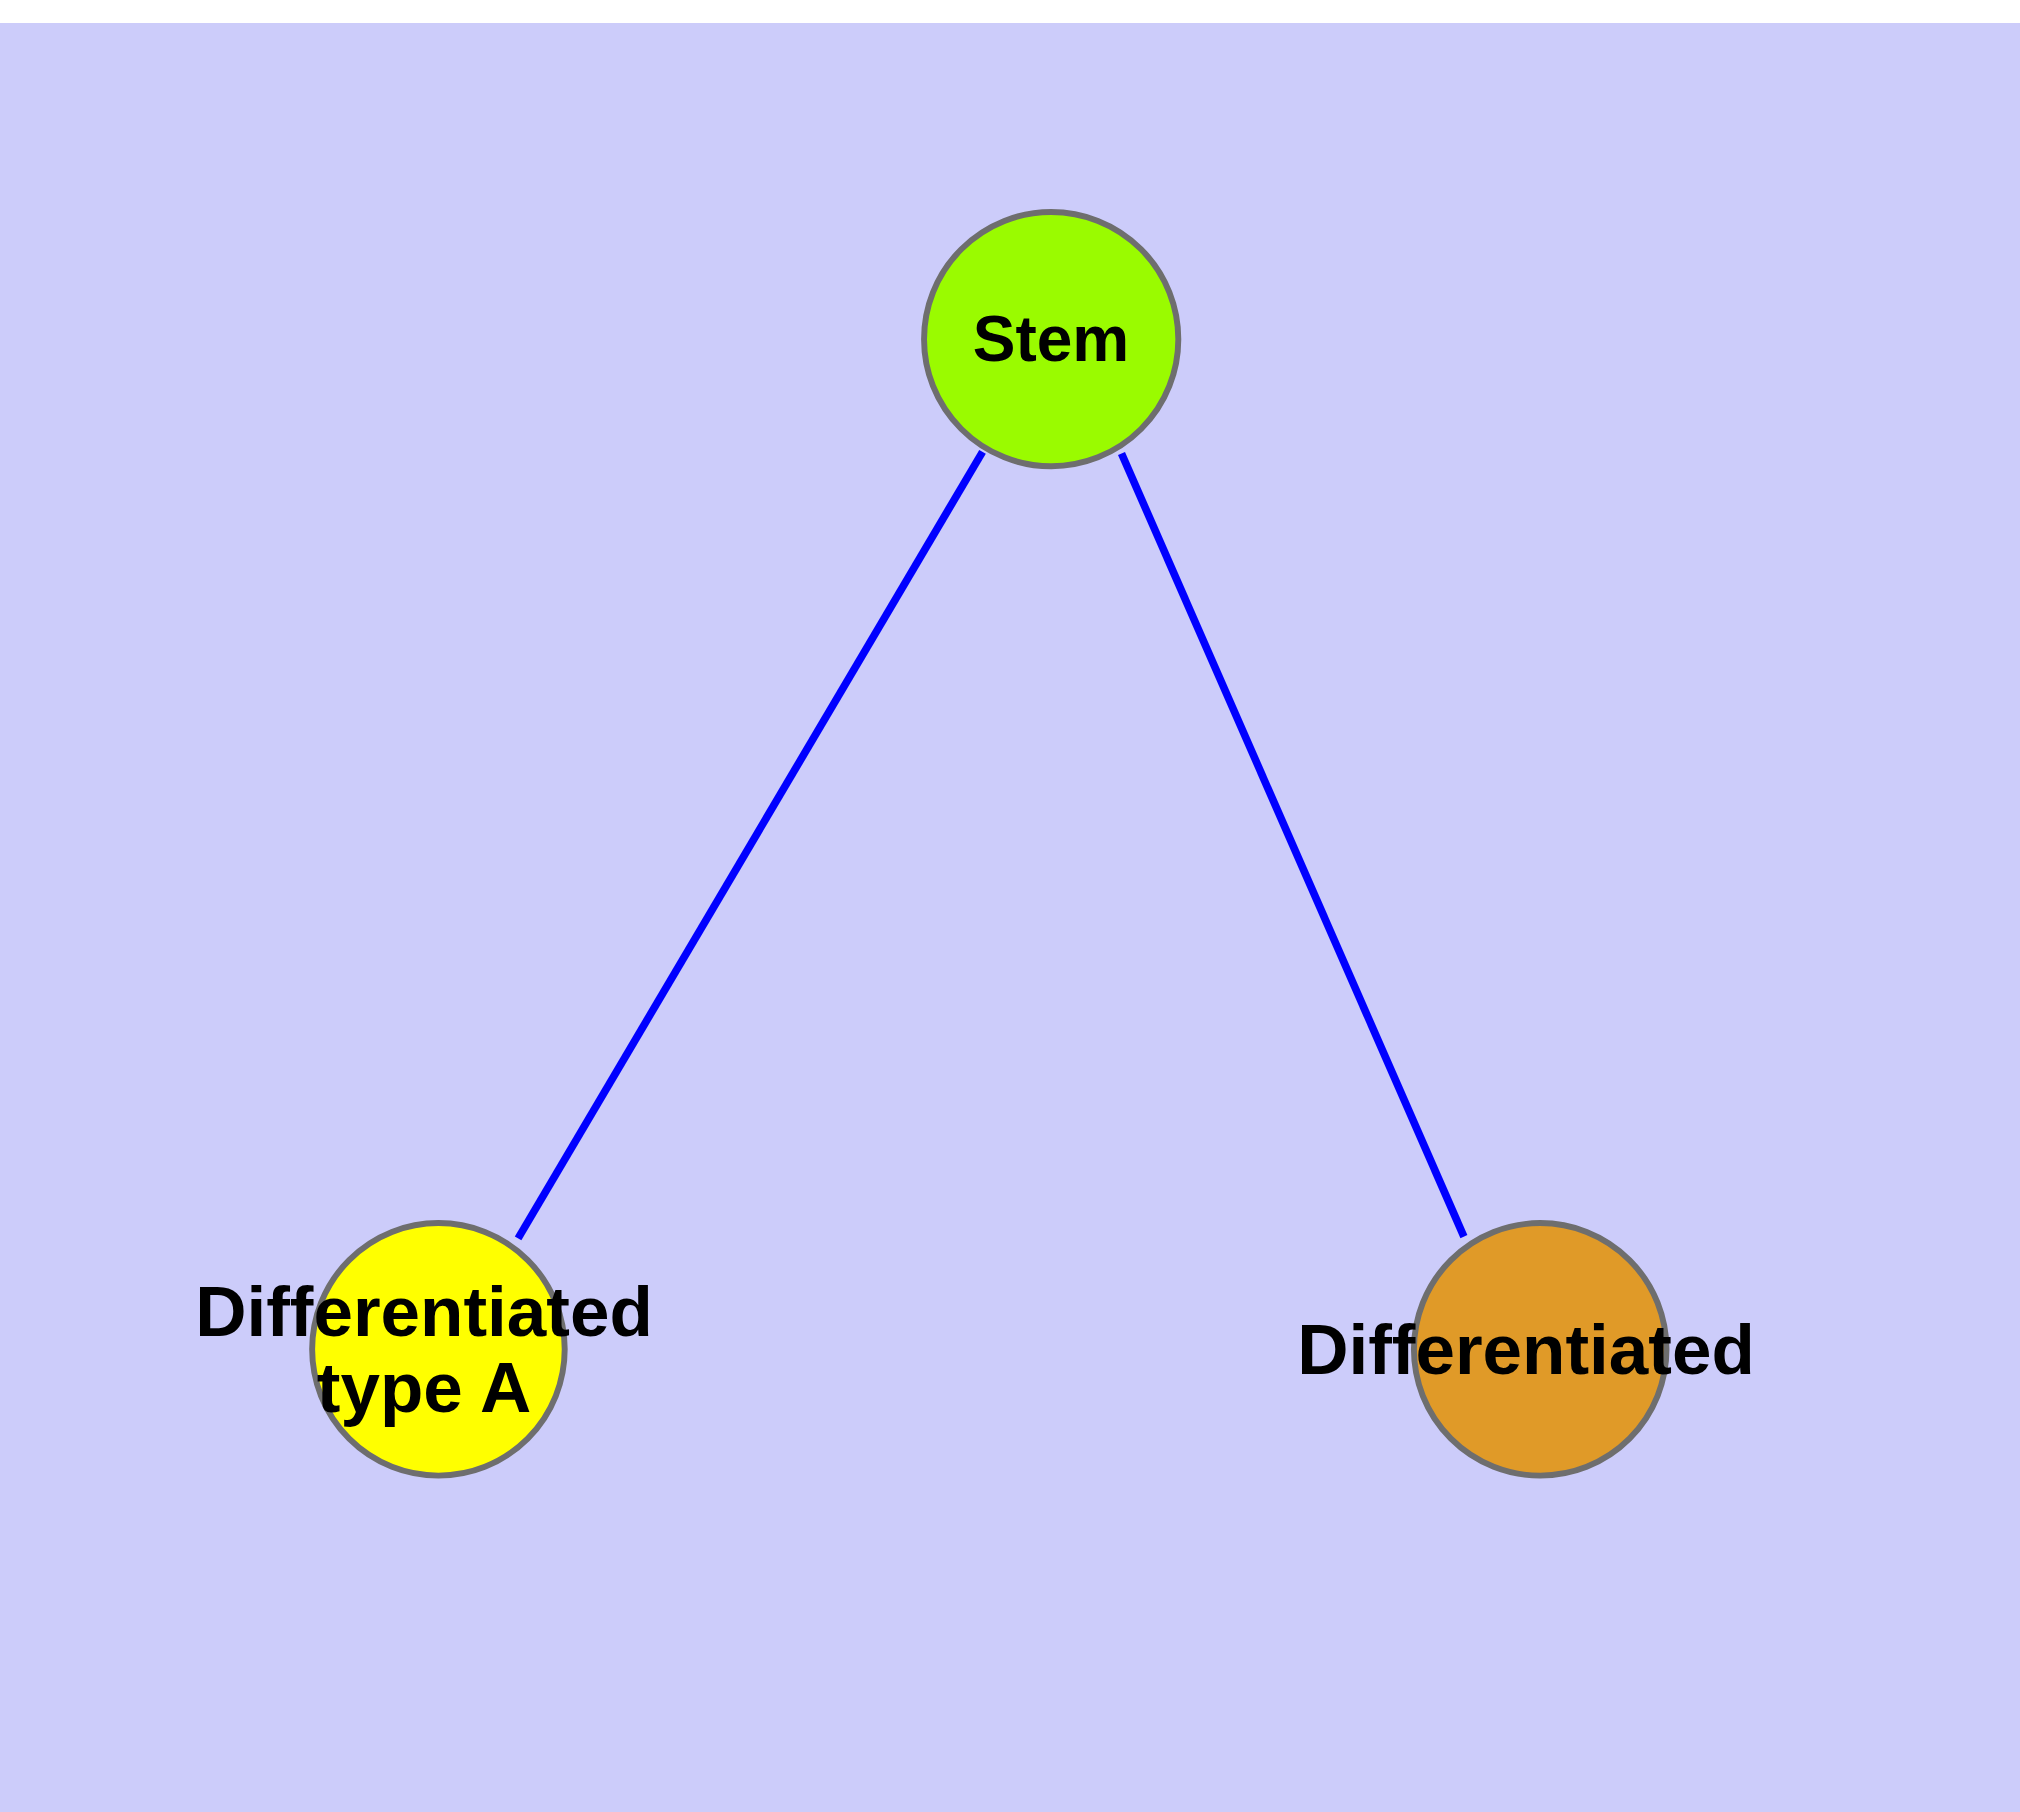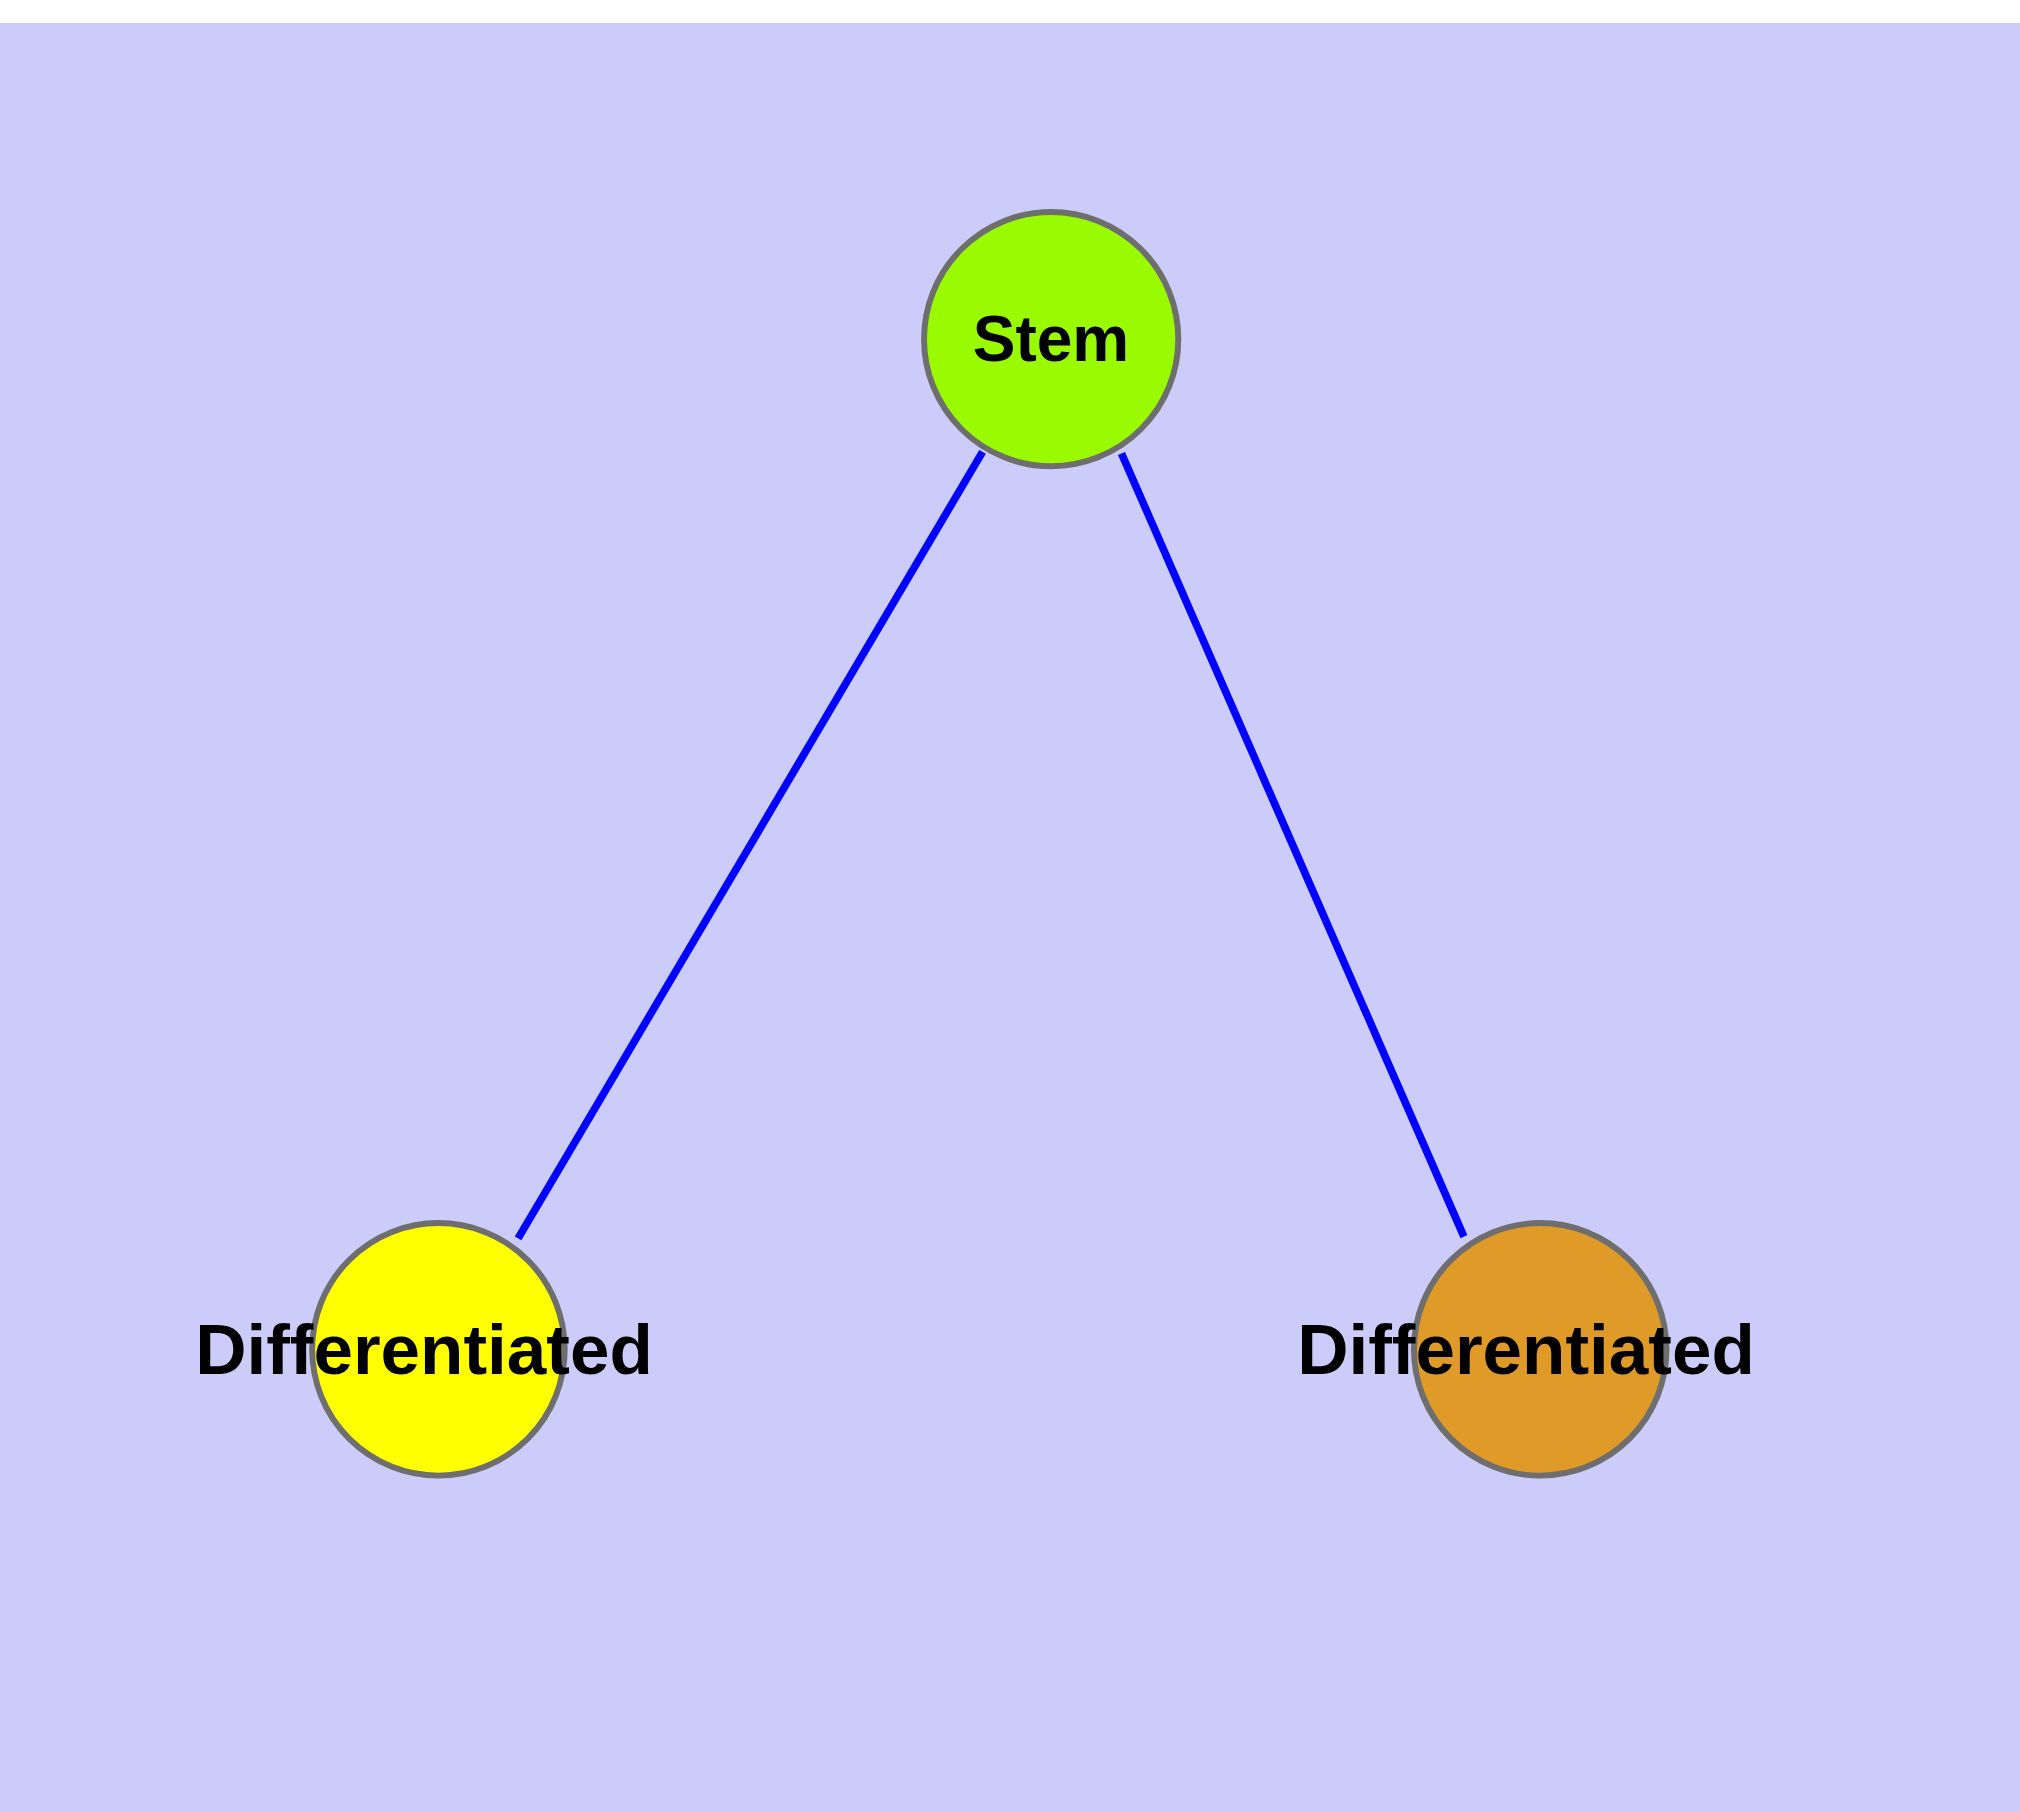--- a/index.html
+++ b/index.html
@@ -69,20 +69,21 @@
       <circle cx="1817" cy="1565" r="149" fill="#e09a28" stroke="#6e6e6e" stroke-width="7"></circle>
     </g>
   </svg>
 
   <div class="node-label label-stem">
     <span class="label-line">Stem</span>
   </div>
 
   <div class="node-label label-a">
     <span class="label-line">Differentiated</span>
+    <span class="label-line">type A</span>
   </div>
 
   <div class="node-label label-b">
     <span class="label-line">Differentiated</span>
   </div>
 
 </div>
 
 
 </body></html>

